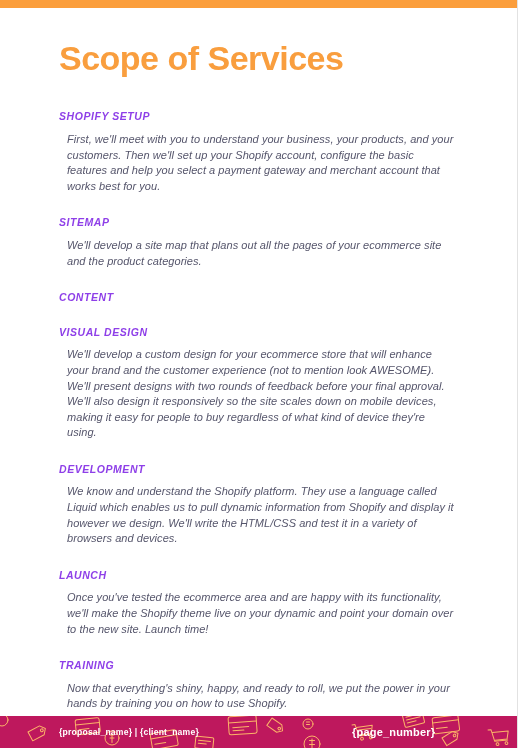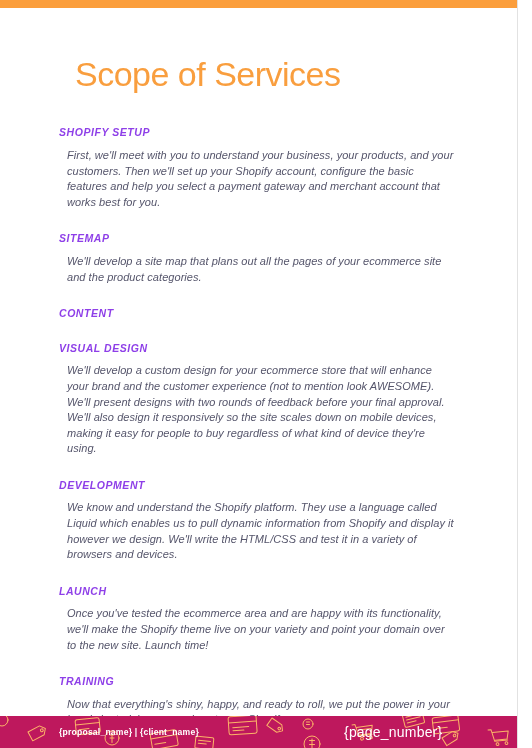--- a/index.html
+++ b/index.html
@@ -50,24 +50,24 @@
     position: absolute;
     top: 8px;
     left: 0;
     width: 518px;
     height: 708px;
     padding: 0 55px 0 59px;
     box-sizing: border-box;
   }
 
   #page-title {
-    margin: 16px;
+    margin: 0;
     padding-top: 32px;
     font-size: 34px;
-    font-weight: normal;
+    font-weight: bold;
     letter-spacing: -0.5px;
     color: #F99E3E;
     line-height: 1.1;
   }
 
   .section {
     margin-top: 22px;
     font-style: italic;
   }
   .section:first-of-type {
@@ -118,23 +118,23 @@
   }
   #footer-left {
     font-size: 8.6px;
     font-weight: bold;
     color: #ffffff;
     letter-spacing: 0.2px;
     white-space: nowrap;
   }
   #footer-right {
     position: absolute;
-    left: 344px;
-    font-size: 14px;
-    font-weight: normal;
+    left: 352px;
+    font-size: 11px;
+    font-weight: bold;
     color: #ffffff;
     letter-spacing: 0.2px;
     white-space: nowrap;
   }
 </style>
 </head>
 <body>
 
 <div id="page">
 
@@ -163,21 +163,21 @@
       <p class="section-body">We'll develop a custom design for your ecommerce store that will enhance your brand and the customer experience (not to mention look AWESOME). We'll present designs with two rounds of feedback before your final approval. We'll also design it responsively so the site scales down on mobile devices, making it easy for people to buy regardless of what kind of device they're using.</p>
     </div>
 
     <div class="section">
       <h2 class="section-heading">DEVELOPMENT</h2>
       <p class="section-body">We know and understand the Shopify platform. They use a language called Liquid which enables us to pull dynamic information from Shopify and display it however we design. We'll write the HTML/CSS and test it in a variety of browsers and devices.</p>
     </div>
 
     <div class="section">
       <h2 class="section-heading">LAUNCH</h2>
-      <p class="section-body">Once you've tested the ecommerce area and are happy with its functionality, we'll make the Shopify theme live on your variety and point your domain over to the new site. Launch time!</p>
+      <p class="section-body">Once you've tested the ecommerce area and are happy with its functionality, we'll make the Shopify theme live on your dynamic and point your domain over to the new site. Launch time!</p>
     </div>
 
     <div class="section">
       <h2 class="section-heading">TRAINING</h2>
       <p class="section-body">Now that everything's shiny, happy, and ready to roll, we put the power in your hands by training you on how to use Shopify.</p>
     </div>
 
   </div>
 
   <div id="footer">

